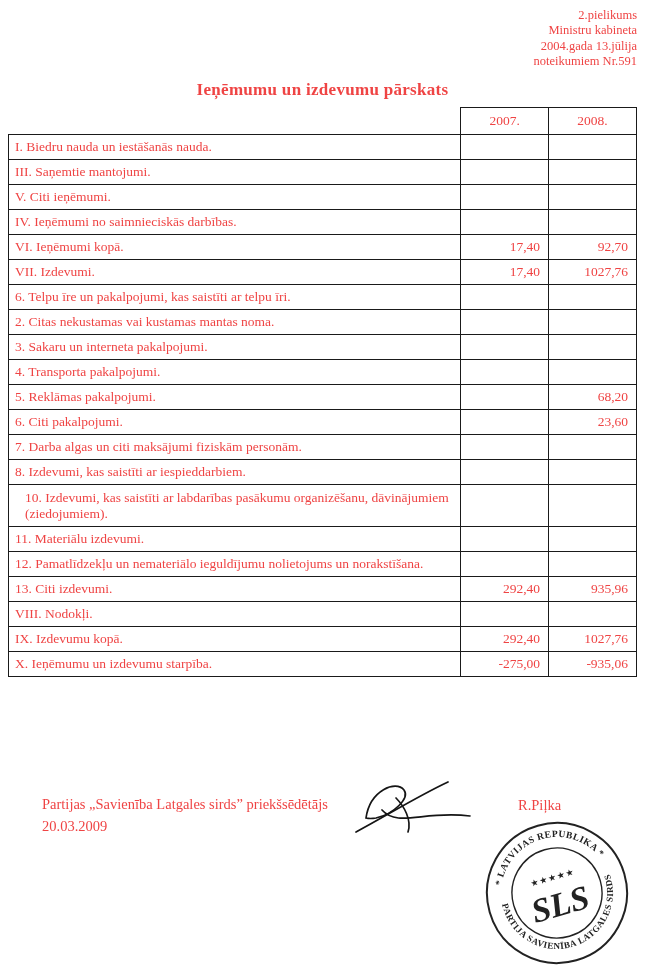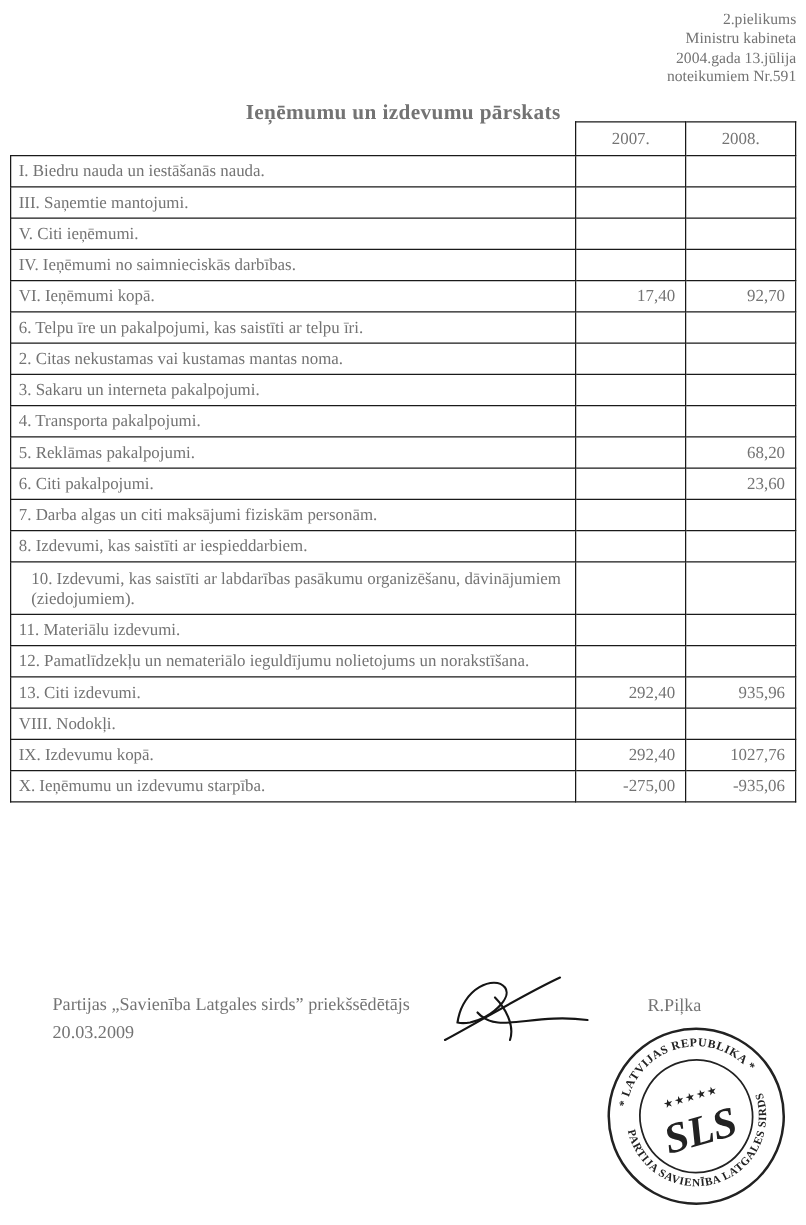--- a/index.html
+++ b/index.html
@@ -1,35 +1,35 @@
 <!DOCTYPE html>
 <html><head>
 <meta charset="utf-8">
 <style>
   html,body{margin:0;padding:0;background:#e8e8e8;}
   .page{
     position:relative;
     width:645px;height:980px;
     margin:0 auto;
     background:#ffffff;
-    color:#737373;
+    color:#ef4444;
     font-family:"Liberation Serif", serif;
     overflow:hidden;
   }
   .corner-note{
     position:absolute;top:8px;right:8px;
     text-align:right;font-size:12.5px;line-height:1.22;
   }
   .doc-title{
     position:absolute;top:80px;left:0;width:100%;
     text-align:center;font-weight:bold;font-size:17px;
     letter-spacing:0.3px;
   }
   table.report{
-    position:absolute;top:97px;left:8px;
+    position:absolute;top:107px;left:8px;
     width:629px;border-collapse:collapse;
     font-size:13.5px;
   }
   table.report td{
     border:1px solid #1a1a1a;
     padding:2px 6px;
     height:25px;
     box-sizing:border-box;
     vertical-align:middle;
   }
@@ -96,20 +96,25 @@
       </tr>
       <tr>
         <td>IV. Ieņēmumi no saimnieciskās darbības.</td>
         <td class="num"></td>
         <td class="num"></td>
       </tr>
       <tr>
         <td>VI. Ieņēmumi kopā.</td>
         <td class="num">17,40</td>
         <td class="num">92,70</td>
+      </tr>
+      <tr>
+        <td>VII. Izdevumi.</td>
+        <td class="num">17,40</td>
+        <td class="num">1027,76</td>
       </tr>
       <tr>
         <td>6. Telpu īre un pakalpojumi, kas saistīti ar telpu īri.</td>
         <td class="num"></td>
         <td class="num"></td>
       </tr>
       <tr>
         <td>2. Citas nekustamas vai kustamas mantas noma.</td>
         <td class="num"></td>
         <td class="num"></td>

